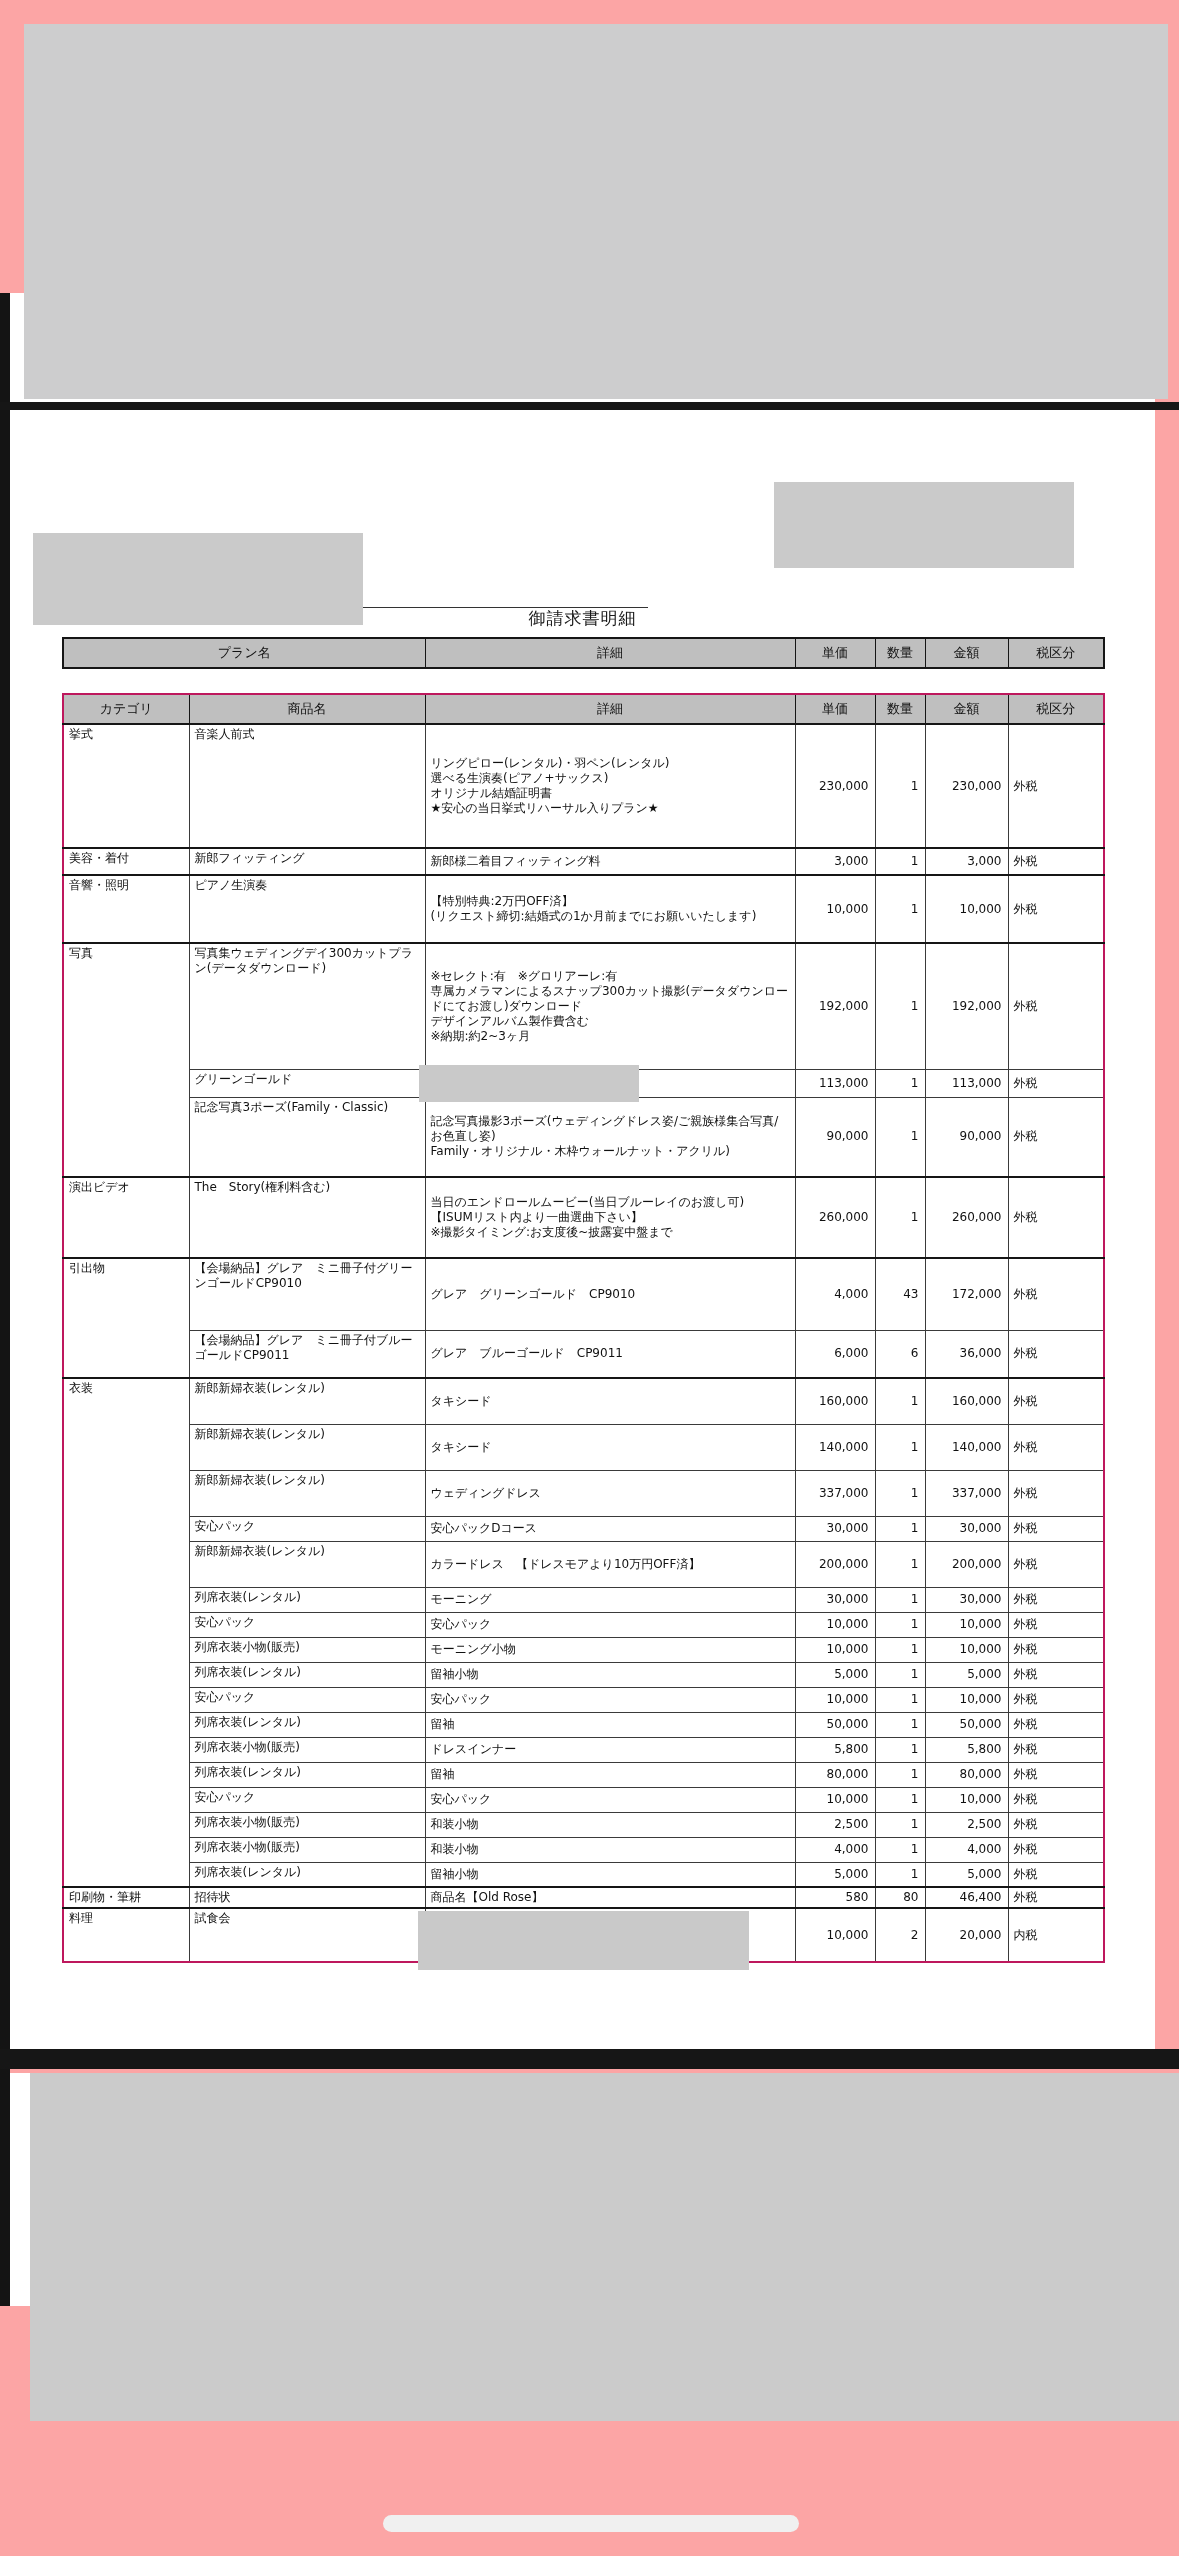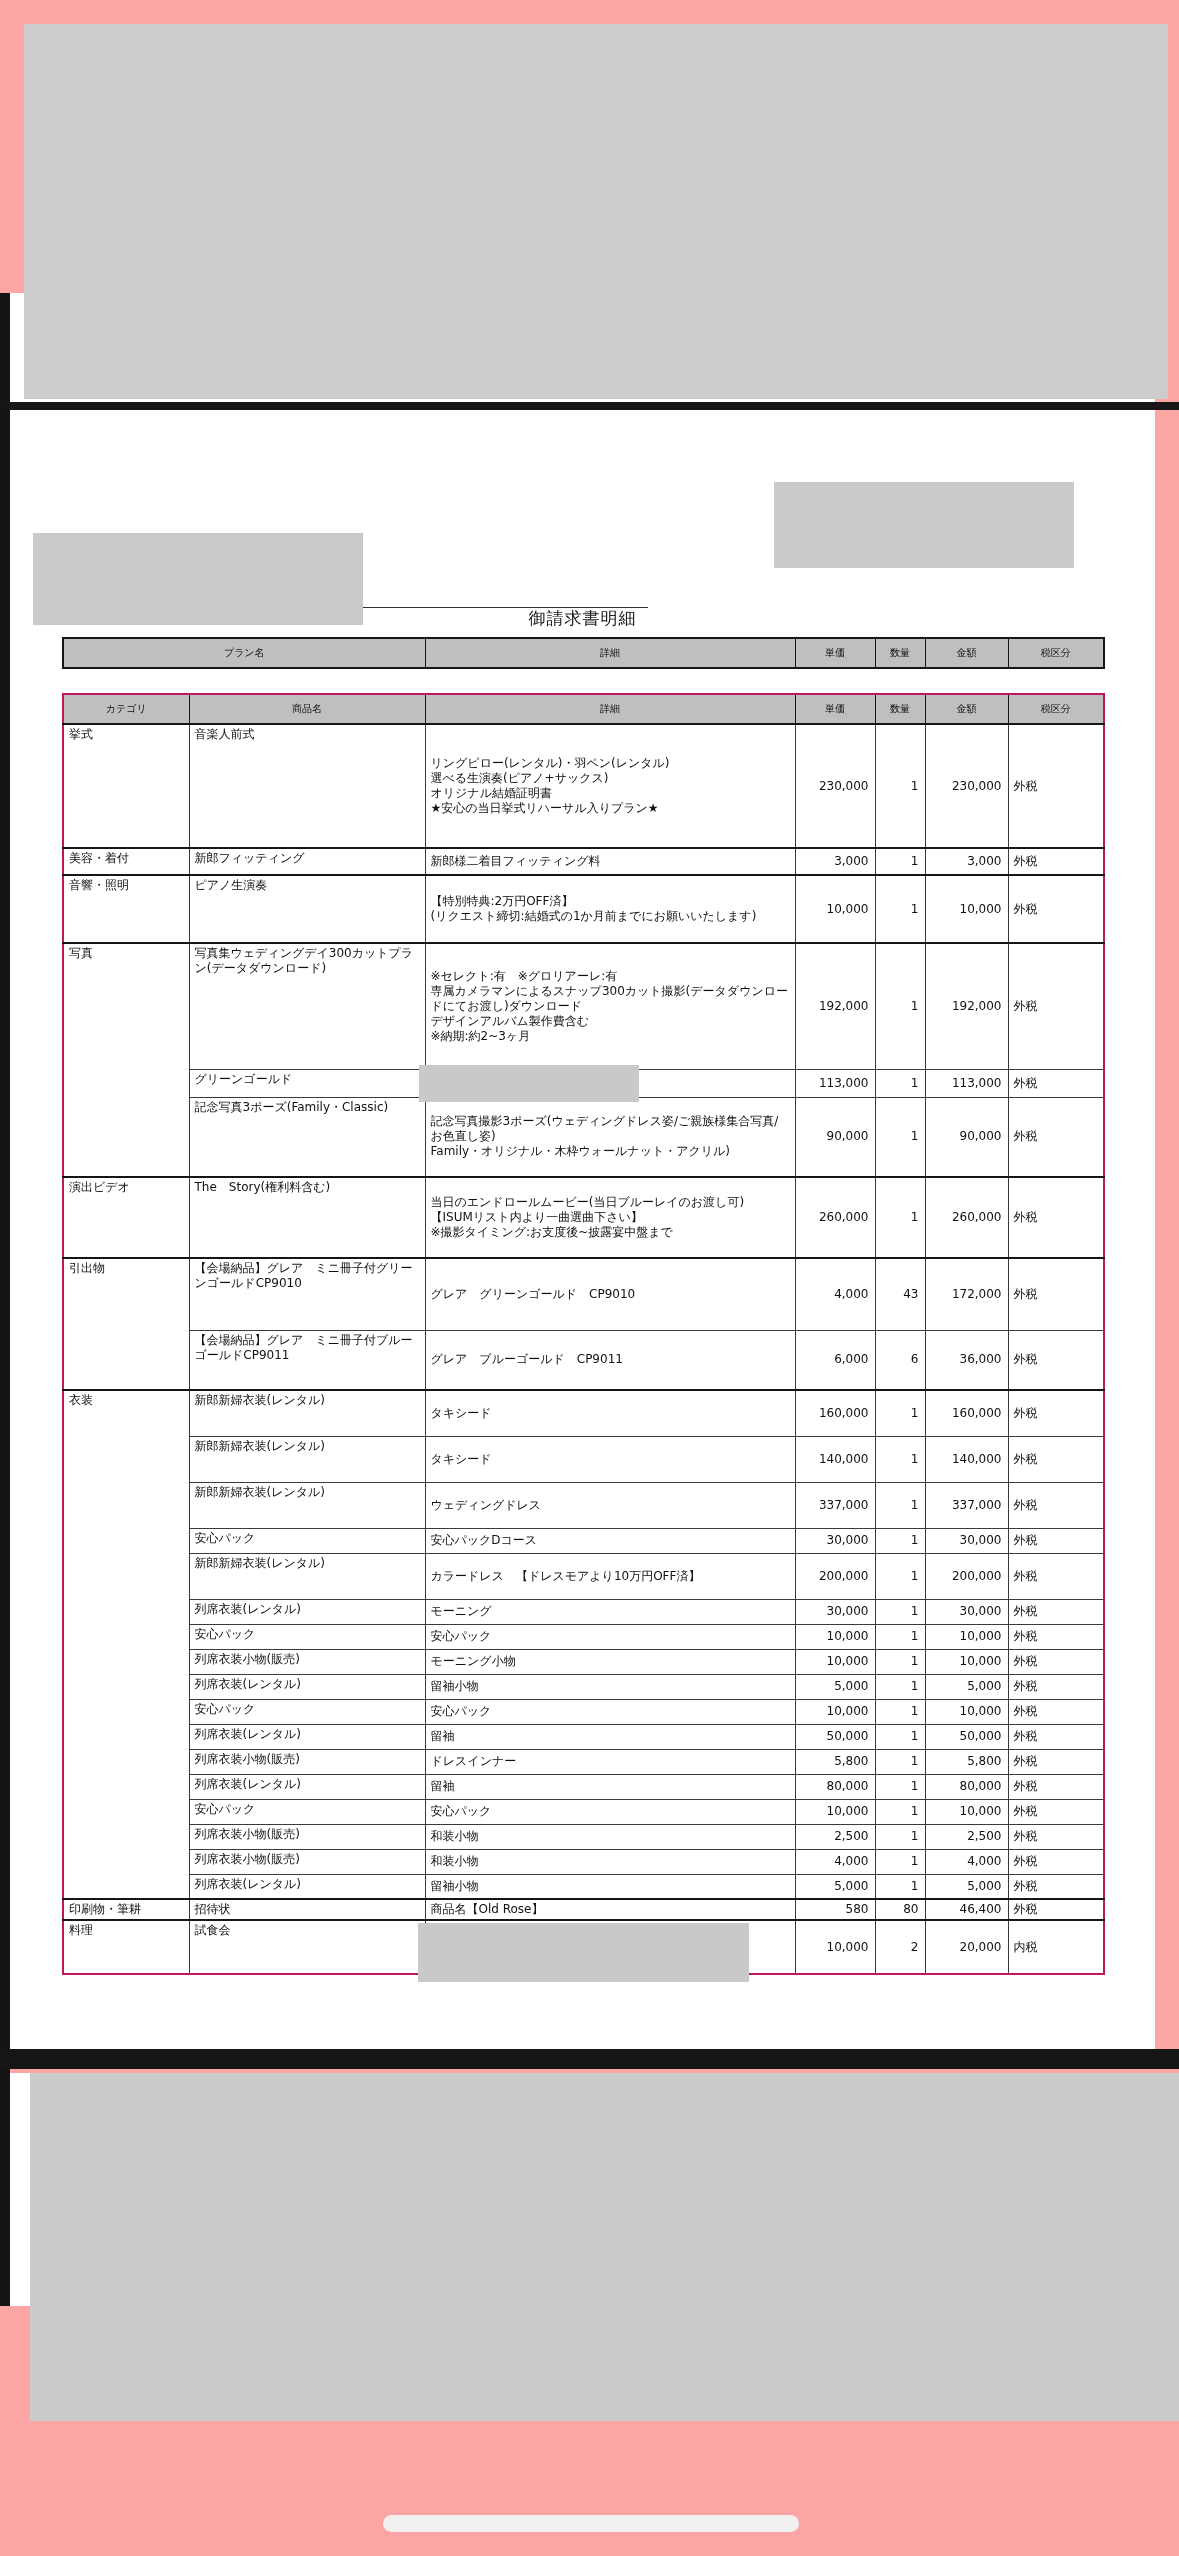--- a/index.html
+++ b/index.html
@@ -23,21 +23,21 @@
   .name-underline  { position:absolute; left:353px; top:314px; width:285px; height:1px; background:#333; }
   .right-redaction { position:absolute; left:764px; top:189px; width:300px; height:86px; background:#cacaca; }
   .doc-title { position:absolute; left:52px; top:314px; width:1041px; text-align:center;
                font-size:17px; letter-spacing:1px; color:#1a1a1a; }
 
   table { border-collapse:collapse; table-layout:fixed; background:#fff; }
   .plan-table  { position:absolute; left:52px; top:344px; width:1041px; border:2px solid #151515; }
   .items-table { position:absolute; left:52px; top:384px; width:1041px; border:2px solid #be185d;margin-top:16px; }
   th {
     background:#bfbfbf; border:1px solid #151515; font-weight:normal;
-    font-size:10px; height:26px; padding:1px 2px; text-align:center; color:#111;
+    font-size:13px; height:26px; padding:1px 2px; text-align:center; color:#111;
   }
   td {
     border:1px solid #3a3a3a; font-size:12px; line-height:15px;
     padding:2px 5px; vertical-align:middle; color:#111;
     overflow-wrap:anywhere; word-break:break-all;
   }
   tr.sec td { border-top:2px solid #151515; }
   td.cat  { vertical-align:top; text-align:left; }
   td.prod { vertical-align:top; text-align:left; }
   td.det  { position:relative; text-align:left; }
@@ -191,21 +191,21 @@
             <td class="cat" rowspan="2">引出物</td>
             <td class="prod">【会場納品】グレア　ミニ冊子付グリーンゴールドCP9010</td>
             <td class="det">
               <div class="det-line">グレア　グリーンゴールド　CP9010</div>
             </td>
             <td class="num">4,000</td>
             <td class="num">43</td>
             <td class="num">172,000</td>
             <td class="tax">外税</td>
           </tr>
-          <tr style="height: 60px;">
+          <tr style="height: 48px;">
             <td class="prod">【会場納品】グレア　ミニ冊子付ブルーゴールドCP9011</td>
             <td class="det">
               <div class="det-line">グレア　ブルーゴールド　CP9011</div>
             </td>
             <td class="num">6,000</td>
             <td class="num">6</td>
             <td class="num">36,000</td>
             <td class="tax">外税</td>
           </tr>
           <tr class="sec" style="height: 46px;">

